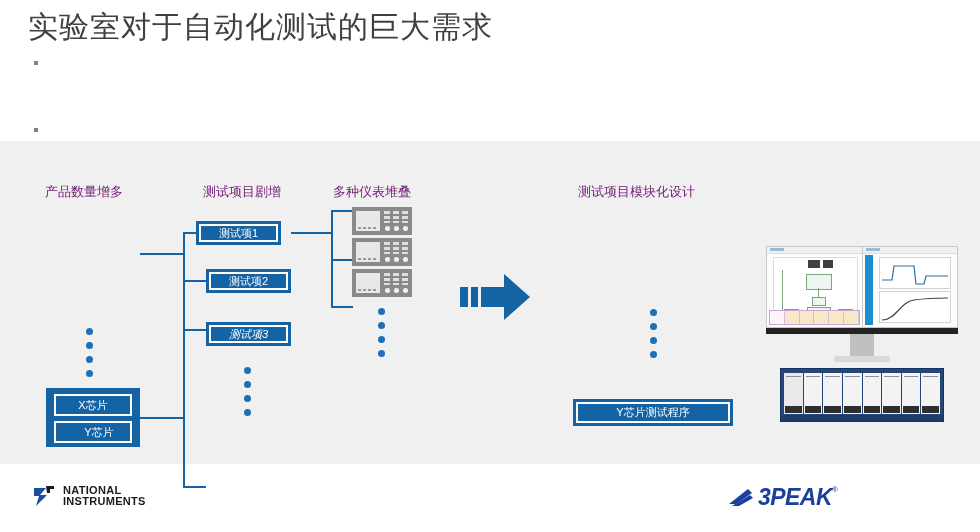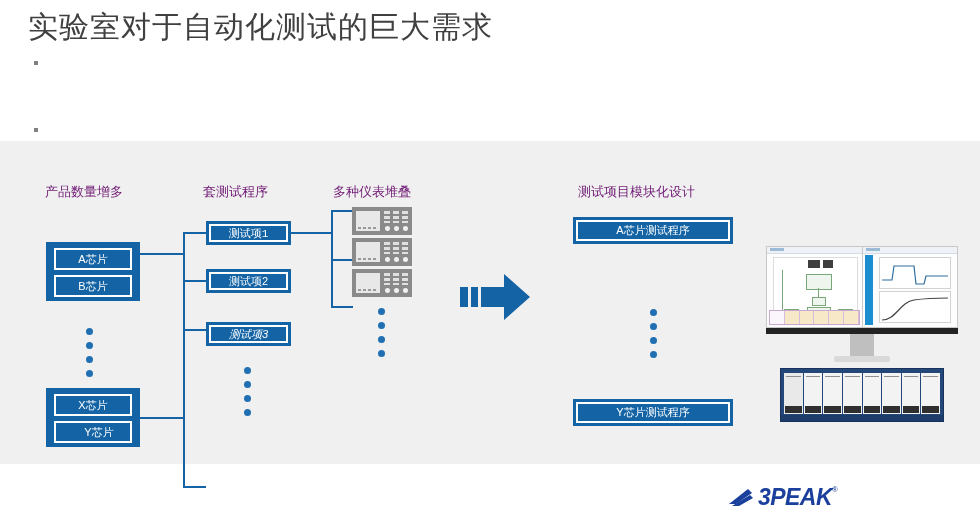--- a/index.html
+++ b/index.html
@@ -128,28 +128,24 @@
     </div>
     <div class="bullet">
       <span class="bdot"></span>
       <span>测试项目进行模块化抽象设计，   款芯片使用  套测试程序</span>
     </div>
   </div>
 
   <div class="panel">
 
     <div class="col-head" style="left:45px;top:42px;">产品数量增多</div>
-    <div class="col-head" style="left:203px;top:42px;">套测试程序</div>
+    <div class="col-head" style="left:203px;top:42px;">测试项目剧增</div>
     <div class="col-head" style="left:333px;top:42px;">多种仪表堆叠</div>
     <div class="col-head" style="left:578px;top:42px;">测试项目模块化设计</div>
 
-    <div class="bluebox group2" style="left:46px;top:101px;width:94px;height:59px;">
-      <div class="inner" style="height:22px;">A芯片</div>
-      <div class="inner" style="height:22px;">B芯片</div>
-    </div>
 
     <div class="dots" style="left:86px;top:187px;">
       <i></i>
       <i></i>
       <i></i>
       <i></i>
     </div>
 
     <div class="bluebox group2" style="left:46px;top:247px;width:94px;height:59px;">
       <div class="inner" style="height:22px;">X芯片</div>
@@ -157,21 +153,21 @@
     </div>
 
     <div class="ln lnh" style="left:140px;top:112px;width:45px;"></div>
     <div class="ln lnv" style="left:183px;top:91px;height:256px;"></div>
     <div class="ln lnh" style="left:183px;top:91px;width:23px;"></div>
     <div class="ln lnh" style="left:183px;top:139px;width:23px;"></div>
     <div class="ln lnh" style="left:183px;top:188px;width:23px;"></div>
     <div class="ln lnh" style="left:183px;top:345px;width:23px;"></div>
     <div class="ln lnh" style="left:140px;top:276px;width:45px;"></div>
 
-    <div class="bluebox" style="left:206px;top:80px;width:85px;height:24px;font-family:Liberation Mono, monospace;">
+    <div class="bluebox" style="left:196px;top:80px;width:85px;height:24px;">
       <div class="inner">测试项1</div>
     </div>
     <div class="bluebox" style="left:206px;top:128px;width:85px;height:24px;">
       <div class="inner">测试项2</div>
     </div>
     <div class="bluebox" style="left:206px;top:181px;width:85px;height:24px;font-style:italic;">
       <div class="inner">测试项3</div>
     </div>
 
     <div class="dots" style="left:244px;top:226px;">
@@ -265,23 +261,20 @@
     </div>
 
     <div class="arrow" style="left:460px;top:133px;">
       <svg width="70" height="46" viewBox="0 0 70 46">
         <path d="M0 13 H44 V0 L70 23 L44 46 V33 H0 Z" fill="#1464a5"></path>
         <rect x="8" y="13" width="3" height="20" fill="#f0f0f0"></rect>
         <rect x="18" y="13" width="3" height="20" fill="#f0f0f0"></rect>
       </svg>
     </div>
 
-    <div class="bluebox" style="left:573px;top:76px;width:160px;height:27px;">
-      <div class="inner">A芯片测试程序</div>
-    </div>
 
     <div class="dots" style="left:650px;top:168px;">
       <i></i>
       <i></i>
       <i></i>
       <i></i>
     </div>
 
     <div class="bluebox" style="left:573px;top:258px;width:160px;height:27px;">
       <div class="inner">Y芯片测试程序</div>
@@ -371,20 +364,30 @@
               <u></u>
               <s></s>
             </div>
         </div>
         <div class="ch-foot"></div>
       </div>
     </div>
 
   </div>
 
+  <div style="position:absolute;left:32px;top:483px;display:flex;align-items:center;">
+    <svg width="26" height="26" viewBox="0 0 26 26">
+      <path d="M2 5 L14 5 L8 12 L15 12 L4 23 L7 13 L2 13 Z" fill="#1b4f9c"></path>
+      <path d="M14 3 L22 3 L22 6 L18 6 L18 10 L15 10 Z" fill="#1b1b1b"></path>
+    </svg>
+    <div style="margin-left:5px;line-height:11px;">
+      <div style="font-size:11px;font-weight:bold;color:#1b1b1b;letter-spacing:0.3px;">NATIONAL</div>
+      <div style="font-size:11px;font-weight:bold;color:#1b1b1b;letter-spacing:0.3px;">INSTRUMENTS</div>
+    </div>
+  </div>
 
   <div style="position:absolute;right:22px;top:486px;display:flex;align-items:flex-start;">
     <svg width="30" height="22" viewBox="0 0 30 22">
       <path d="M1 18 L20 3 L24 7 L8 18 Z" fill="#1b3f9c"></path>
       <path d="M4 20 L22 9 L25 12 L11 20 Z" fill="#1b3f9c"></path>
     </svg>
     <div style="font-size:23px;font-weight:bold;font-style:italic;color:#1b3f9c;line-height:22px;letter-spacing:-0.5px;">3PEAK</div>
     <div style="font-size:8px;color:#1b3f9c;margin-top:-1px;">®</div>
   </div>
 

